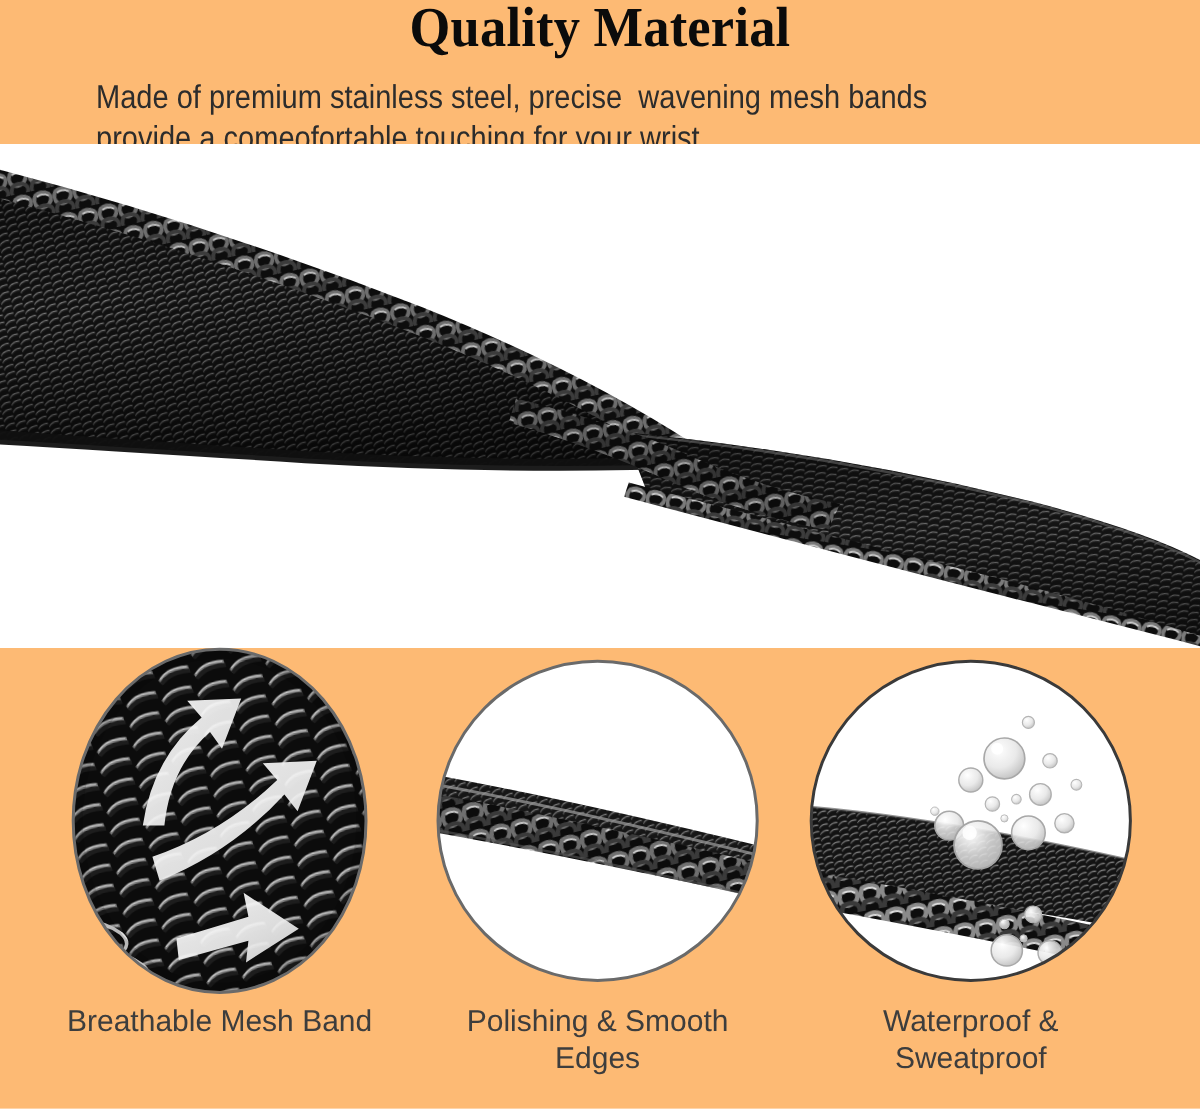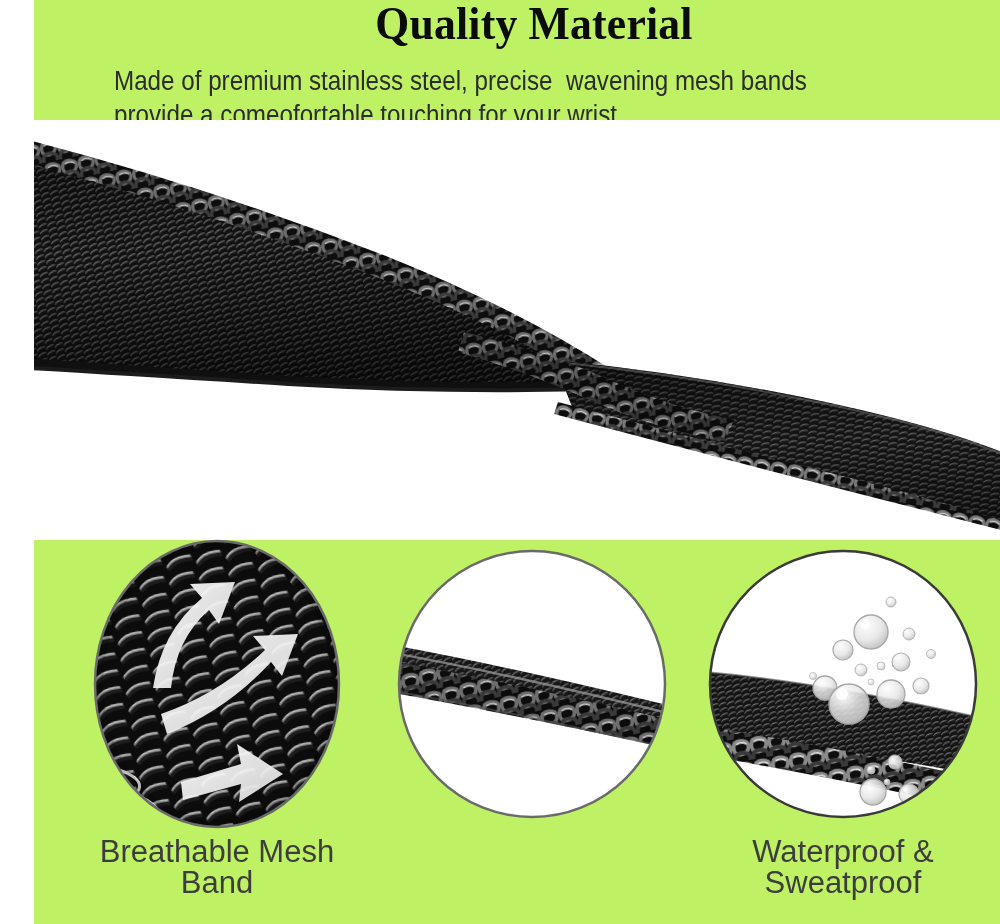--- a/index.html
+++ b/index.html
@@ -11,22 +11,21 @@
     width: 1000px;
     height: 924px;
     position: relative;
     overflow: hidden;
     font-family: "Liberation Sans", sans-serif;
     -webkit-font-smoothing: antialiased;
   }
   .stage {
     position: absolute;
     inset: 0;
-    background: #bef264;
-    margin-left: 34px;
+    background: #fdba74;
   }
 
   
   .title {
     position: absolute;
     top: -2px;
     left: 0;
     width: 1000px;
     text-align: center;
     font-family: "Liberation Serif", "DejaVu Serif", serif;
@@ -93,21 +92,21 @@
   .circle-wrap svg { display: block; width: 296px; height: 296px; }
 
   .caption {
     position: absolute;
     left: 0;
     top: 300px;
     width: 300px;
     text-align: center;
     font-family: "Liberation Sans", sans-serif;
     font-weight: 400;
-    font-size: 31px;
+    font-size: 25px;
     line-height: 31px;
     color: #3d3d3d;
     white-space: pre-line;
   }
 </style>
 </head>
 <body>
 
 <div class="stage">
 
@@ -314,20 +313,22 @@
 
             <path d="M-20 120 Q110 142 320 192 L320 220 Q110 174 -20 152 Z" fill="url(#chain2)"></path>
 
             <path d="M-20 112 Q112 134 320 186" fill="none" stroke="#9a9a9a" stroke-width="2.4" opacity="0.75"></path>
             <path d="M-20 150 Q112 172 320 220" fill="none" stroke="#555" stroke-width="2" opacity="0.6"></path>
           </g>
 
           <circle cx="148" cy="148" r="133" fill="none" stroke="#6a6a6a" stroke-width="2.5"></circle>
         </svg>
       </div>
+      <div class="caption">Polishing &amp; Smooth
+Edges</div>
     </div>
 
     <div class="feature f3">
       <div class="circle-wrap">
         <svg viewBox="0 0 296 296">
           <defs>
             <clipPath id="c3">
               <circle cx="148" cy="148" r="133"></circle>
             </clipPath>
             <pattern id="weave3" width="8" height="5.4" patternUnits="userSpaceOnUse" patternTransform="rotate(-8)">

